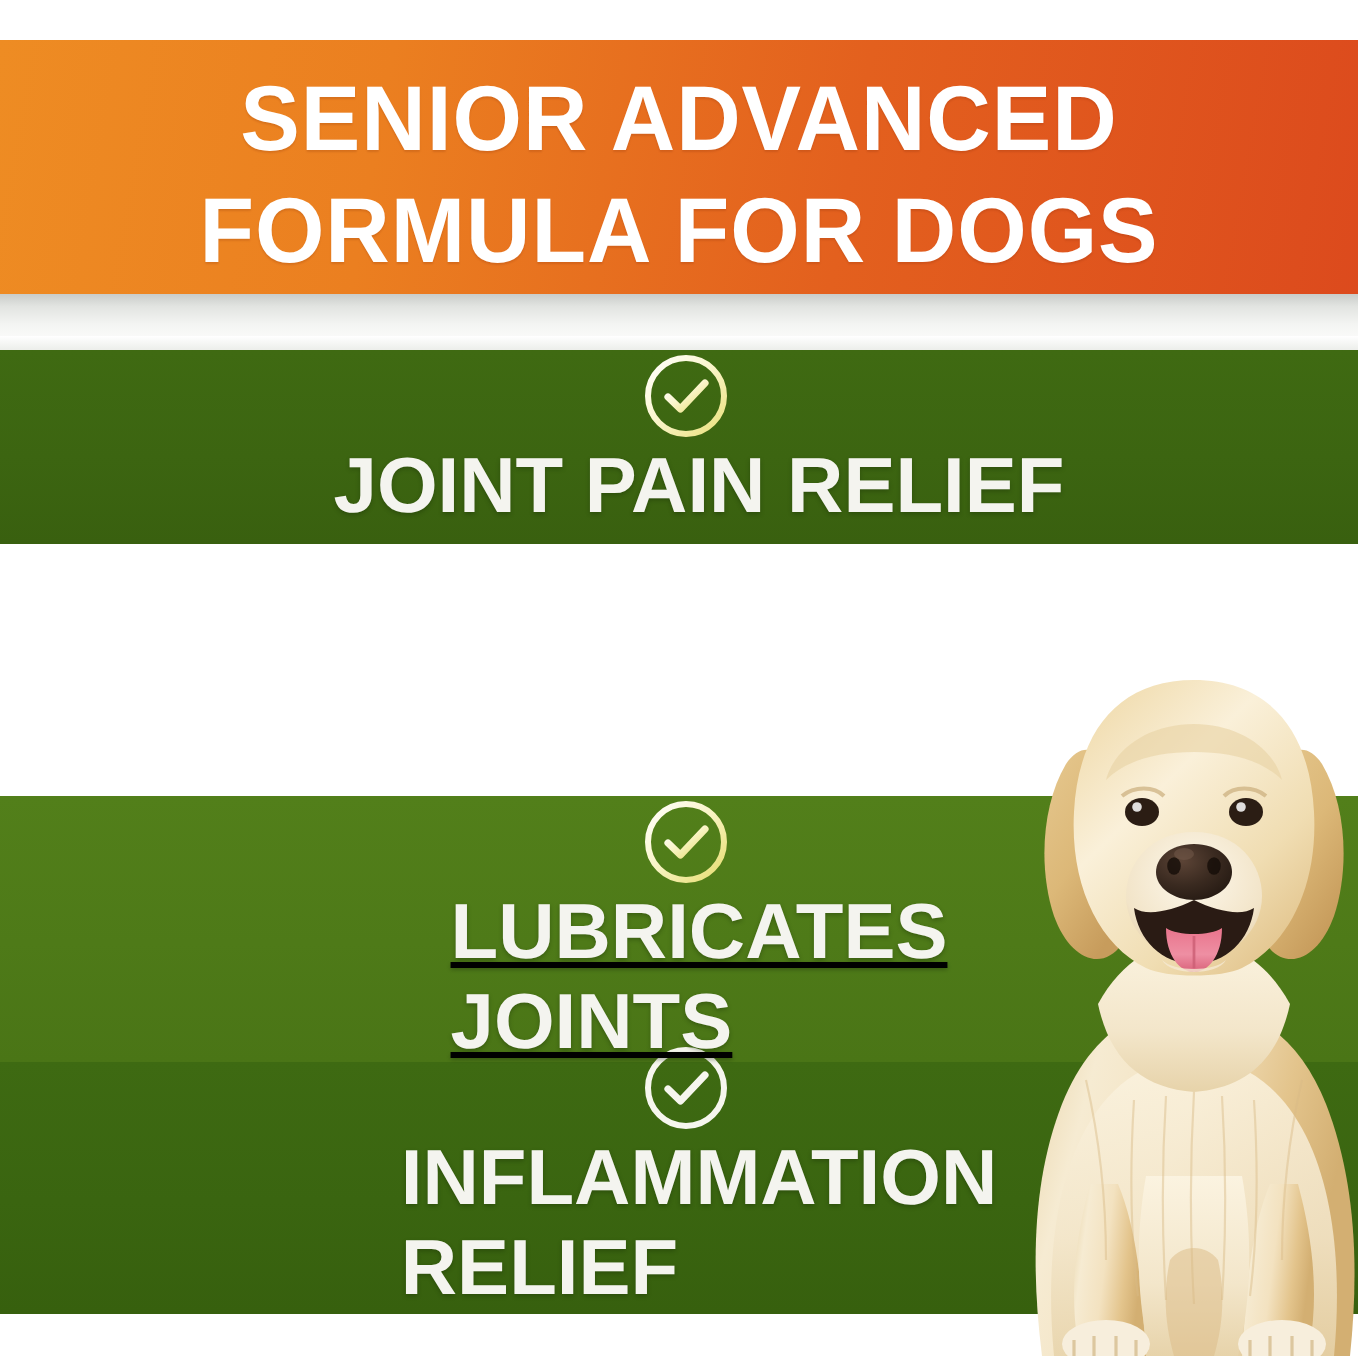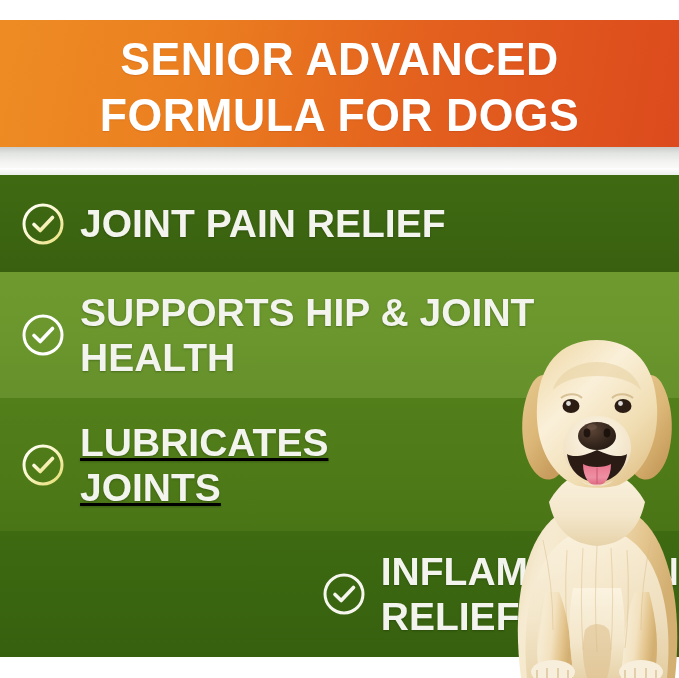--- a/index.html
+++ b/index.html
@@ -74,20 +74,21 @@
     height: 482px;
   }
   .band {
     position: absolute;
     left: 0;
     width: 679px;
     display: flex;
     align-items: center;
     box-sizing: border-box;
     padding-left: 20px;
+    flex-direction: column;
   }
   .band-1 {
     top: 0px;
     height: 97px;
     background: linear-gradient(180deg, #3F6A12 0%, #3C6511 55%, #39600F 100%);
   }
   .band-2 {
     top: 97px;
     height: 126px;
     background: linear-gradient(180deg, #6E9A2F 0%, #6A962D 55%, #66902B 100%);
@@ -170,28 +171,20 @@
             <stop offset="45%" stop-color="#FBF6CE"></stop>
             <stop offset="100%" stop-color="#E9E07A"></stop>
           </linearGradient>
         </defs>
         <circle cx="23" cy="23" r="19" fill="none" stroke="url(#ygrad1)" stroke-width="3"></circle>
         <path d="M14 23.5 L20.2 29.5 L32.5 16.5" fill="none" stroke="url(#ygrad1)" stroke-width="3.6" stroke-linecap="round" stroke-linejoin="round"></path>
       </svg>
       <div class="band-text">JOINT PAIN RELIEF</div>
     </div>
 
-    <div class="band band-2">
-      <svg class="check-icon" viewBox="0 0 46 46">
-        <circle cx="23" cy="23" r="19" fill="none" stroke="#FFFFFF" stroke-width="3"></circle>
-        <path d="M14 23.5 L20.2 29.5 L32.5 16.5" fill="none" stroke="#FFFFFF" stroke-width="3.6" stroke-linecap="round" stroke-linejoin="round"></path>
-      </svg>
-      <div class="band-text">SUPPORTS HIP &amp; JOINT
-HEALTH</div>
-    </div>
 
     <div class="band band-3">
       <svg class="check-icon" viewBox="0 0 46 46">
         <defs>
           <linearGradient id="ygrad3" x1="0" y1="0" x2="1" y2="1">
             <stop offset="0%" stop-color="#FFFFFF"></stop>
             <stop offset="45%" stop-color="#FAF5C8"></stop>
             <stop offset="100%" stop-color="#E5DC6E"></stop>
           </linearGradient>
         </defs>

